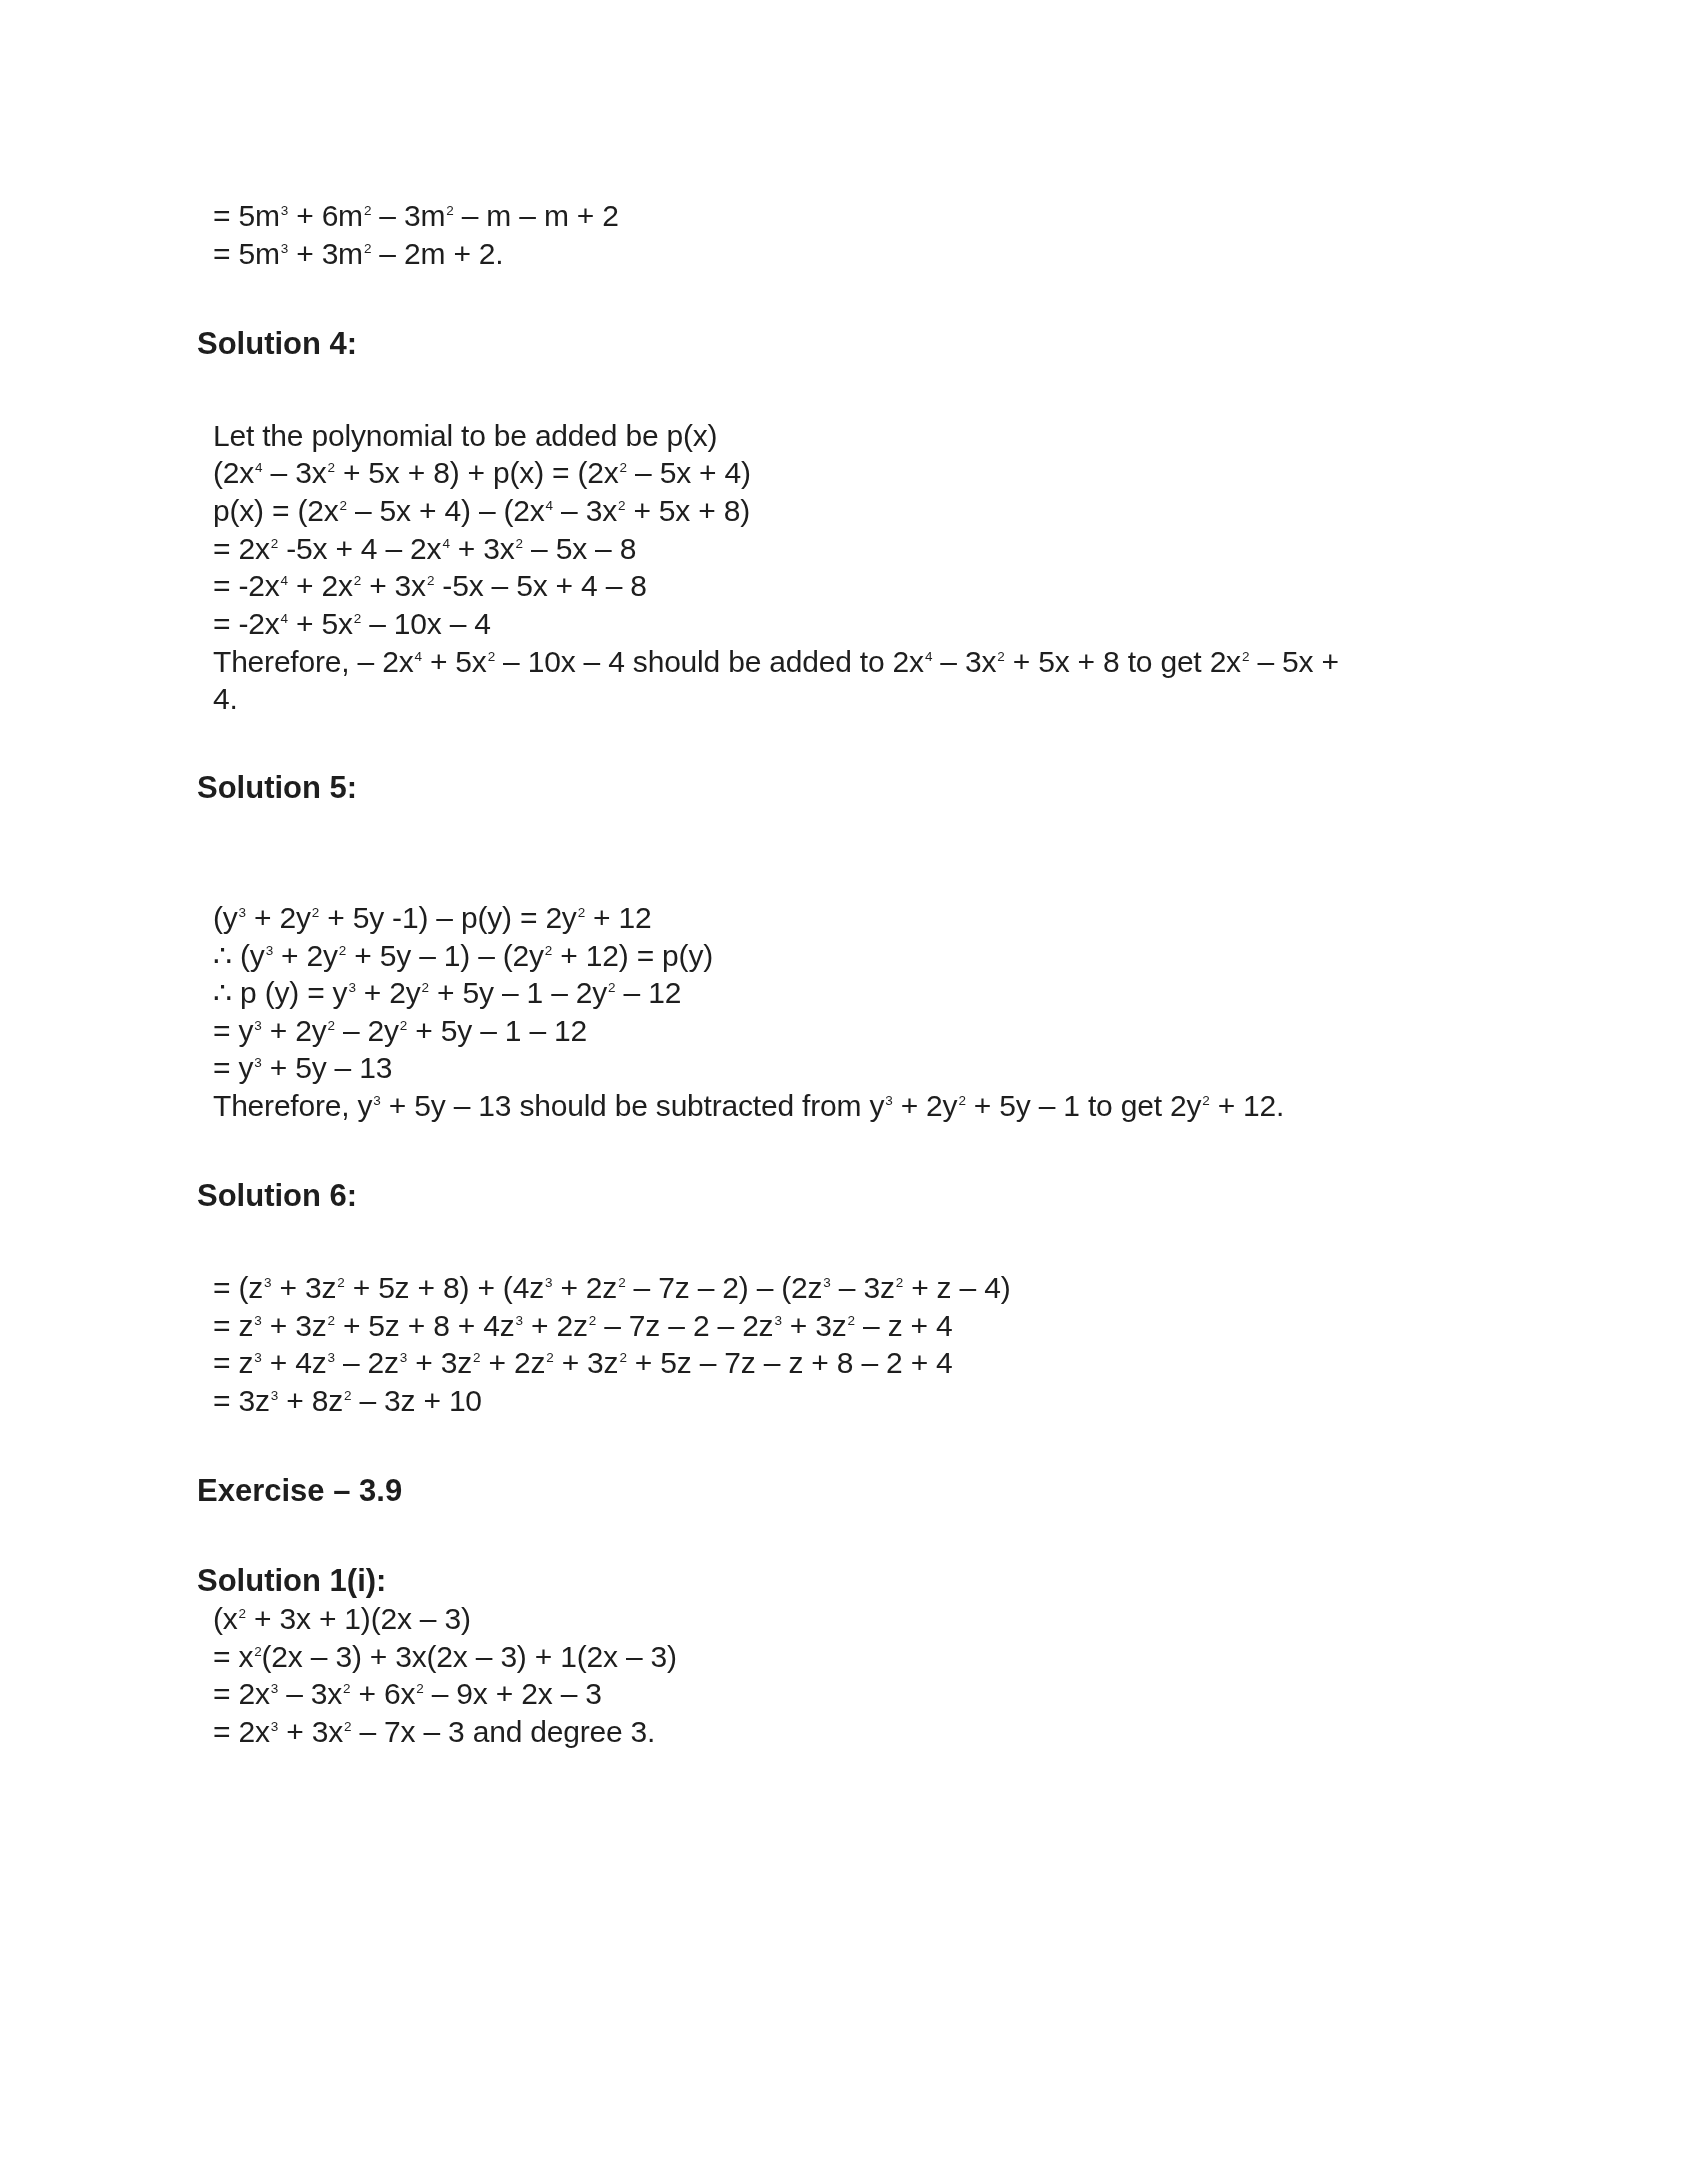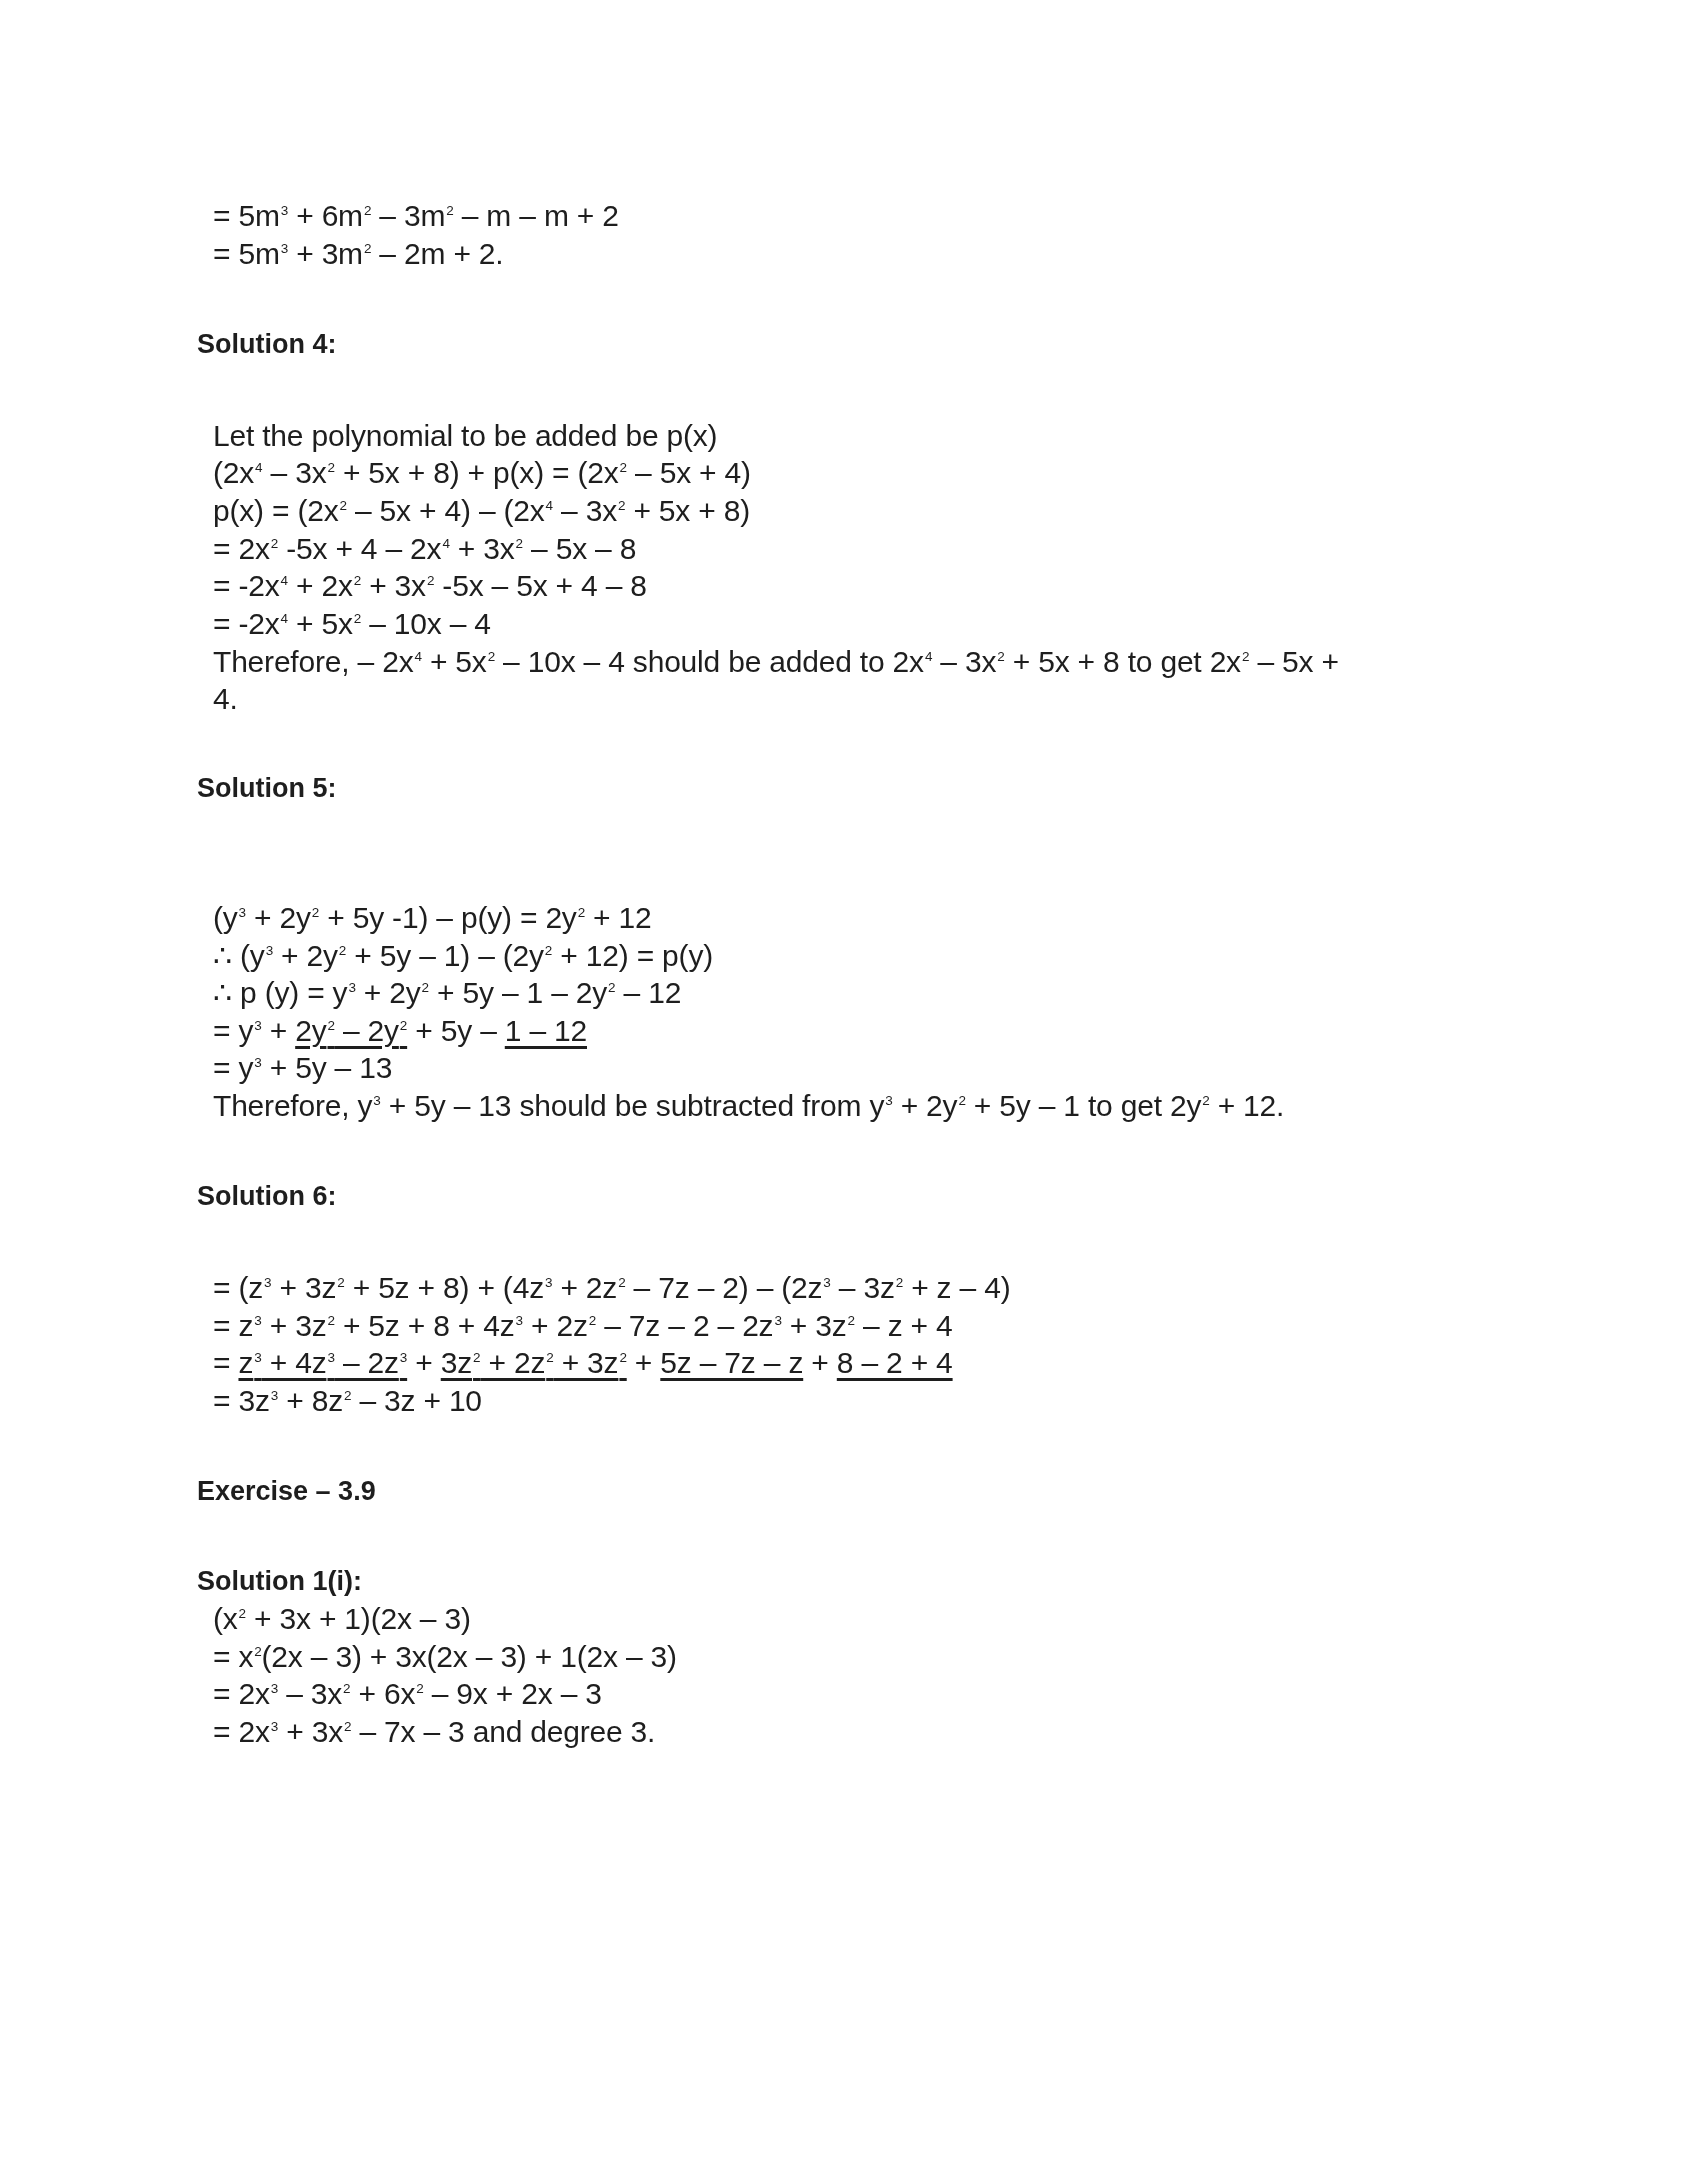--- a/index.html
+++ b/index.html
@@ -1,24 +1,24 @@
 <!DOCTYPE html>
 <html><head>
 <meta charset="utf-8">
 <style>
   html, body { margin: 0; padding: 0; background: #ffffff; }
   body { width: 1683px; height: 2178px; position: relative; overflow: hidden;
          font-family: "Liberation Sans", sans-serif; color: #1e1e1e; }
   .page { position: absolute; left: 0; top: 0; width: 1683px; height: 2178px; }
   .ln { position: absolute; left: 197px; font-size: 30px; line-height: 38px;
         white-space: nowrap; letter-spacing: -0.2px; margin-left: 16px; }
-  .hd { position: absolute; left: 197px; font-size: 27px; line-height: 38px;
+  .hd { position: absolute; left: 197px; font-size: 31px; line-height: 38px;
         font-weight: bold; white-space: nowrap; }
   sup { font-size: 0.45em; vertical-align: 0.85em; line-height: 0; margin-left: 1px; }
-  .u { text-decoration: underline; text-decoration-thickness: 3px; text-underline-offset: 5px; }
+  .u { text-decoration-thickness: 3px; text-underline-offset: 5px; }
 </style>
 </head>
 <body>
 
 <div class="page">
 
   <div class="ln" style="top:197px">= 5m<sup>3</sup> + 6m<sup>2</sup> – 3m<sup>2</sup> – m – m + 2</div>
   <div class="ln" style="top:235px">= 5m<sup>3</sup> + 3m<sup>2</sup> – 2m + 2.</div>
 
   <div class="hd" style="top:325px">Solution 4:</div>

